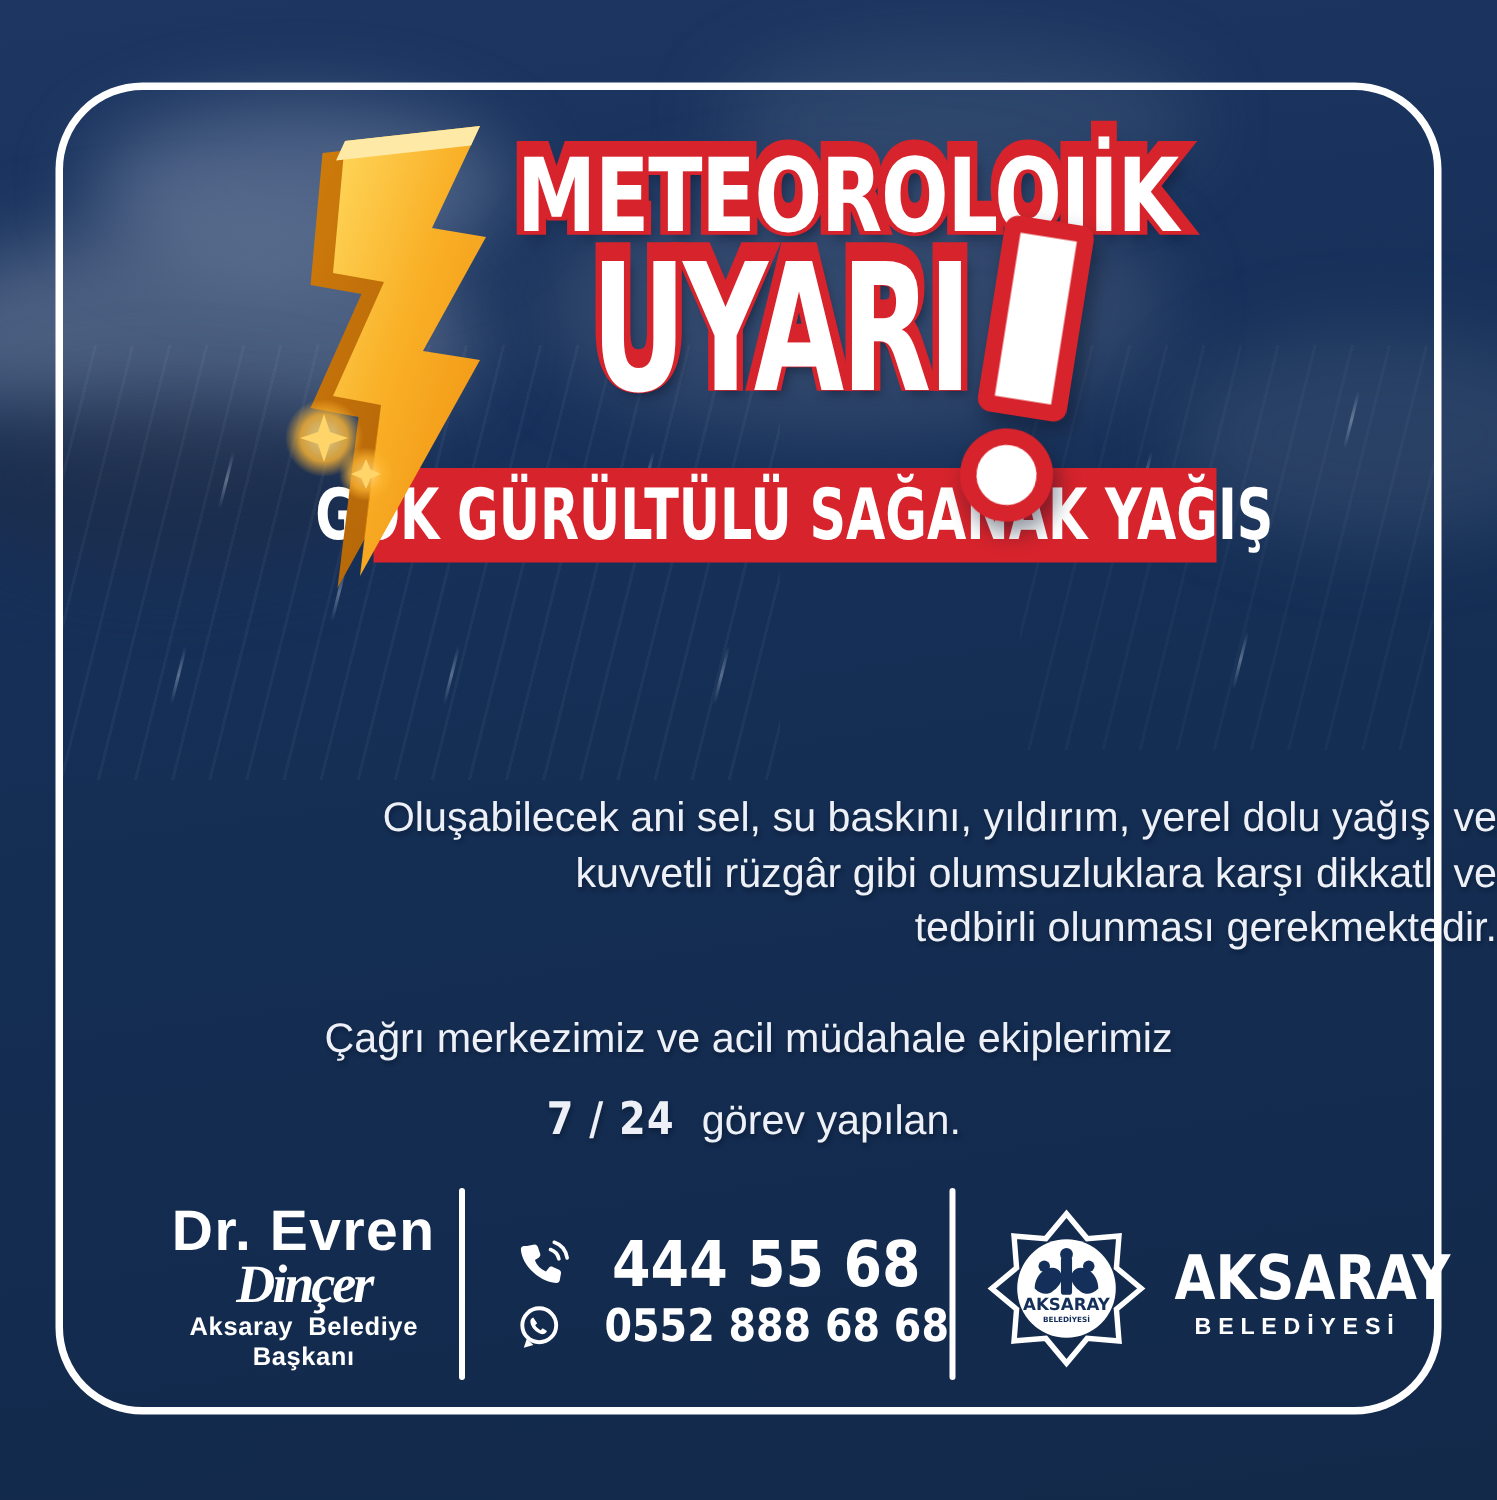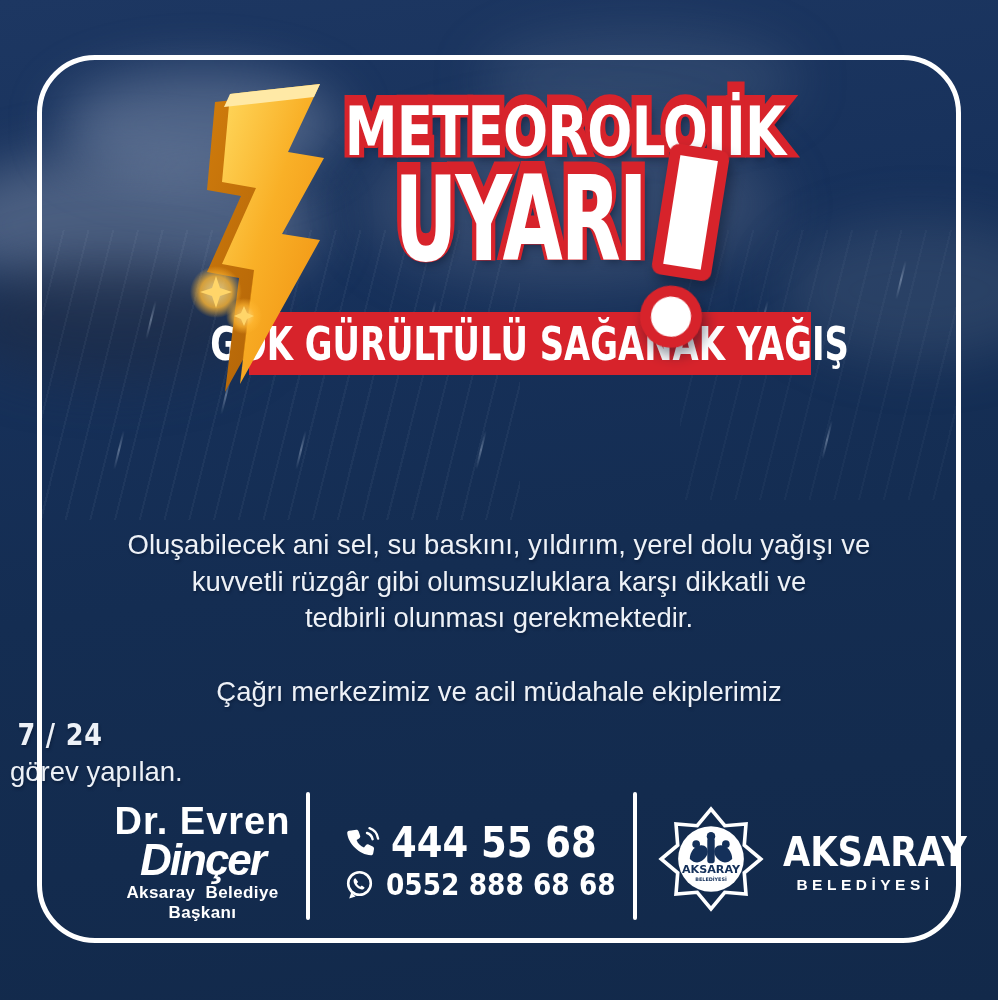--- a/index.html
+++ b/index.html
@@ -32,33 +32,33 @@
   .excl-dot{width:40px;height:40px;background:#fff;border:11px solid #d7232b;border-radius:50%;
     margin-top:9px;margin-left:-4px;}
   .banner{position:absolute;left:249px;top:312px;width:562px;height:63px;background:#d7232b;
     z-index:2;display:flex;align-items:center;justify-content:center;}
   .banner-text{color:#fff;font-family:"DejaVu Sans",sans-serif;font-weight:bold;font-size:47px;
     white-space:nowrap;transform:scaleX(.72);letter-spacing:0;}
   .bolt{position:absolute;left:168px;top:80px;z-index:4;}
   .para{position:absolute;left:0;width:998px;text-align:center;color:#edf1f7;
     font-size:27.5px;line-height:1.33;white-space:pre-line;z-index:3;
     text-shadow:1px 2px 3px rgba(5,15,35,.4);}
-  .p3-line2{display:flex;justify-content:center;align-items:baseline;margin-top:4px;flex-direction:column;}
+  .p3-line2{display:flex;justify-content:center;align-items:baseline;margin-top:16px;}
   .p3-bold{font-family:"DejaVu Sans",sans-serif;font-weight:bold;font-size:30px;
     display:inline-block;transform:scaleX(.85);letter-spacing:1px;}
   .p3-rest{margin-left:10px;}
   
   .divider{position:absolute;width:4px;height:128px;background:#fff;border-radius:2px;z-index:3;}
   .mayor{position:absolute;left:100px;top:800px;width:205px;text-align:center;color:#fff;z-index:3;}
   .mayor-prefix{font-size:38px;font-weight:bold;letter-spacing:1px;}
-  .mayor-name{font-family:Liberation Sans, sans-serif;font-style:italic;font-weight:bold;
-    font-size:44px;margin-top:-8px;letter-spacing:-2px;}
+  .mayor-name{font-family:Liberation Serif, serif;font-style:italic;font-weight:bold;
+    font-size:36px;margin-top:-8px;letter-spacing:-2px;}
   .mayor-role{font-size:17px;font-weight:bold;margin-top:-2px;letter-spacing:.4px;word-spacing:5px;}
   .contact{position:absolute;left:344px;top:818px;z-index:3;color:#fff;}
-  .c-row{display:flex;align-items:center;gap:11px;}
+  .c-row{display:flex;align-items:center;gap:28px;}
   .c-row + .c-row{margin-top:0;}
   .c-num1{font-family:"DejaVu Sans",sans-serif;font-weight:bold;font-size:42px;
     display:inline-block;transform:scaleX(.88);transform-origin:left center;white-space:nowrap;}
   .c-num2{font-family:"DejaVu Sans",sans-serif;font-weight:bold;font-size:30px;
     display:inline-block;transform:scaleX(.88);transform-origin:left center;white-space:nowrap;}
   .logo{position:absolute;left:658px;top:806px;z-index:3;}
   .muni{position:absolute;left:768px;top:828px;width:190px;text-align:center;color:#fff;z-index:3;}
   .muni-name{font-family:"DejaVu Sans",sans-serif;font-weight:bold;font-size:41px;
     display:inline-block;transform:scaleX(.86);white-space:nowrap;}
   .muni-sub{font-size:15.5px;font-weight:bold;letter-spacing:4.5px;margin-top:0px;margin-left:4px;}
@@ -134,21 +134,21 @@
   <div class="title2">
     <span class="squeeze" style="transform:scaleX(.66);">
       <span class="stroke-text" data-text="UYARI">UYARI</span>
     </span>
   </div>
   <div class="excl">
     <div class="excl-bar"></div>
     <div class="excl-dot"></div>
   </div>
 
-  <div class="para" style="top:527px;">Oluşabilecek ani sel, su baskını, yıldırım, yerel dolu yağışı ve
+  <div class="para" style="top:527px;text-align:right;">Oluşabilecek ani sel, su baskını, yıldırım, yerel dolu yağışı ve
 kuvvetli rüzgâr gibi olumsuzluklara karşı dikkatli ve
 tedbirli olunması gerekmektedir.</div>
   <div class="para" style="top:674px;white-space:normal;">
     <div>Çağrı merkezimiz ve acil müdahale ekiplerimiz</div>
     <div class="p3-line2">
       <span class="p3-bold">7 / 24</span>
       <span class="p3-rest">görev yapılan.</span>
     </div>
   </div>
 

